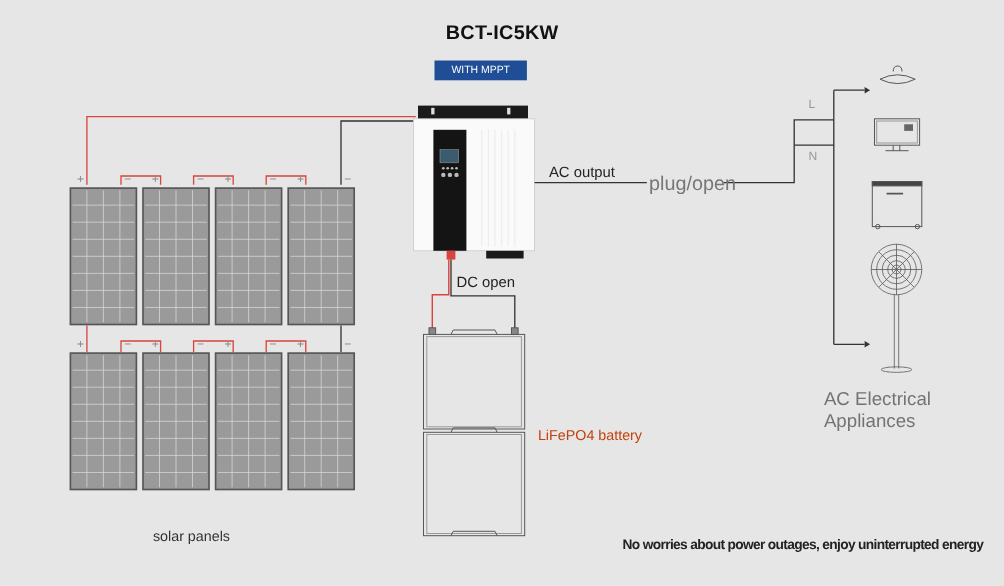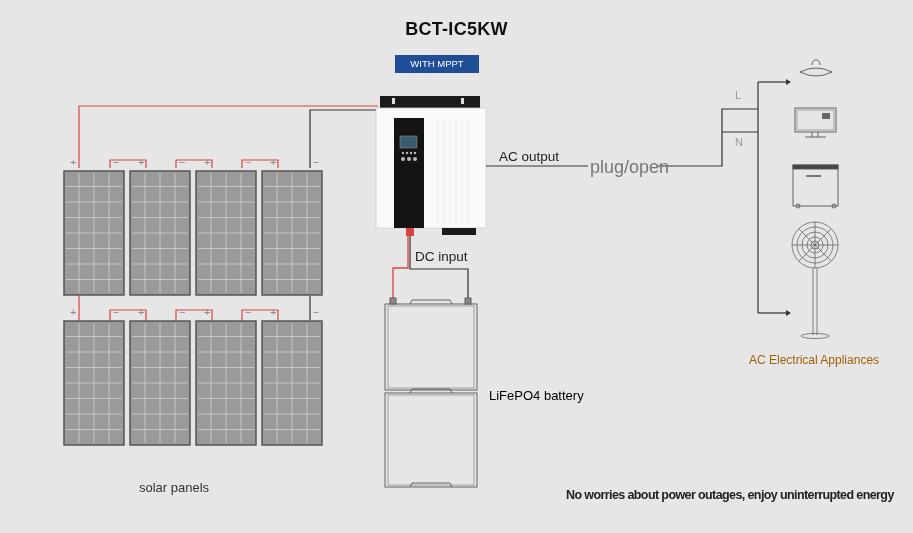--- a/index.html
+++ b/index.html
@@ -248,19 +248,19 @@
     <line x1="799" y1="229" x2="831" y2="261"></line>
       <line x1="831" y1="229" x2="799" y2="261"></line>
     <line x1="813" y1="268" x2="813" y2="335"></line>
       <line x1="817" y1="268" x2="817" y2="335"></line>
     <ellipse cx="815" cy="336" rx="14" ry="2.5"></ellipse>
   </g>
 </svg>
 
 <div class="abs lbl" style="left:499px;top:149px;font-size:13.5px;text-align:right;">AC output</div>
 <div class="abs lbl-grey" style="left:590px;top:157px;font-size:18px;">plug/open</div>
-<div class="abs lbl" style="left:415px;top:249px;font-size:13.5px;">DC input</div>
-<div class="abs lbl" style="left:489px;top:388px;font-size:13px;color:#000000;">LiFePO4 battery</div>
+<div class="abs lbl" style="left:415px;top:249px;font-size:13.5px;">DC open</div>
+<div class="abs lbl" style="left:489px;top:388px;font-size:13px;color:#c2410c;">LiFePO4 battery</div>
 <div class="abs lbl" style="left:139px;top:480px;font-size:13px;color:#333;">solar panels</div>
-<div class="abs lbl" style="left:749px;top:353px;font-size:12px;color:#a16207;">AC Electrical Appliances</div>
+<div class="abs lbl" style="left:749px;top:353px;font-size:17px;color:#737373;">AC Electrical Appliances</div>
 <div class="abs lbl-grey" style="left:735px;top:89px;font-size:11px;color:#999;">L</div>
 <div class="abs lbl-grey" style="left:735px;top:136px;font-size:11px;color:#999;">N</div>
 <div class="abs" style="left:566px;top:488px;font-size:12.5px;color:#222;letter-spacing:-0.6px;font-weight:bold;">No worries about power outages, enjoy uninterrupted energy</div>
 
 </body></html>

